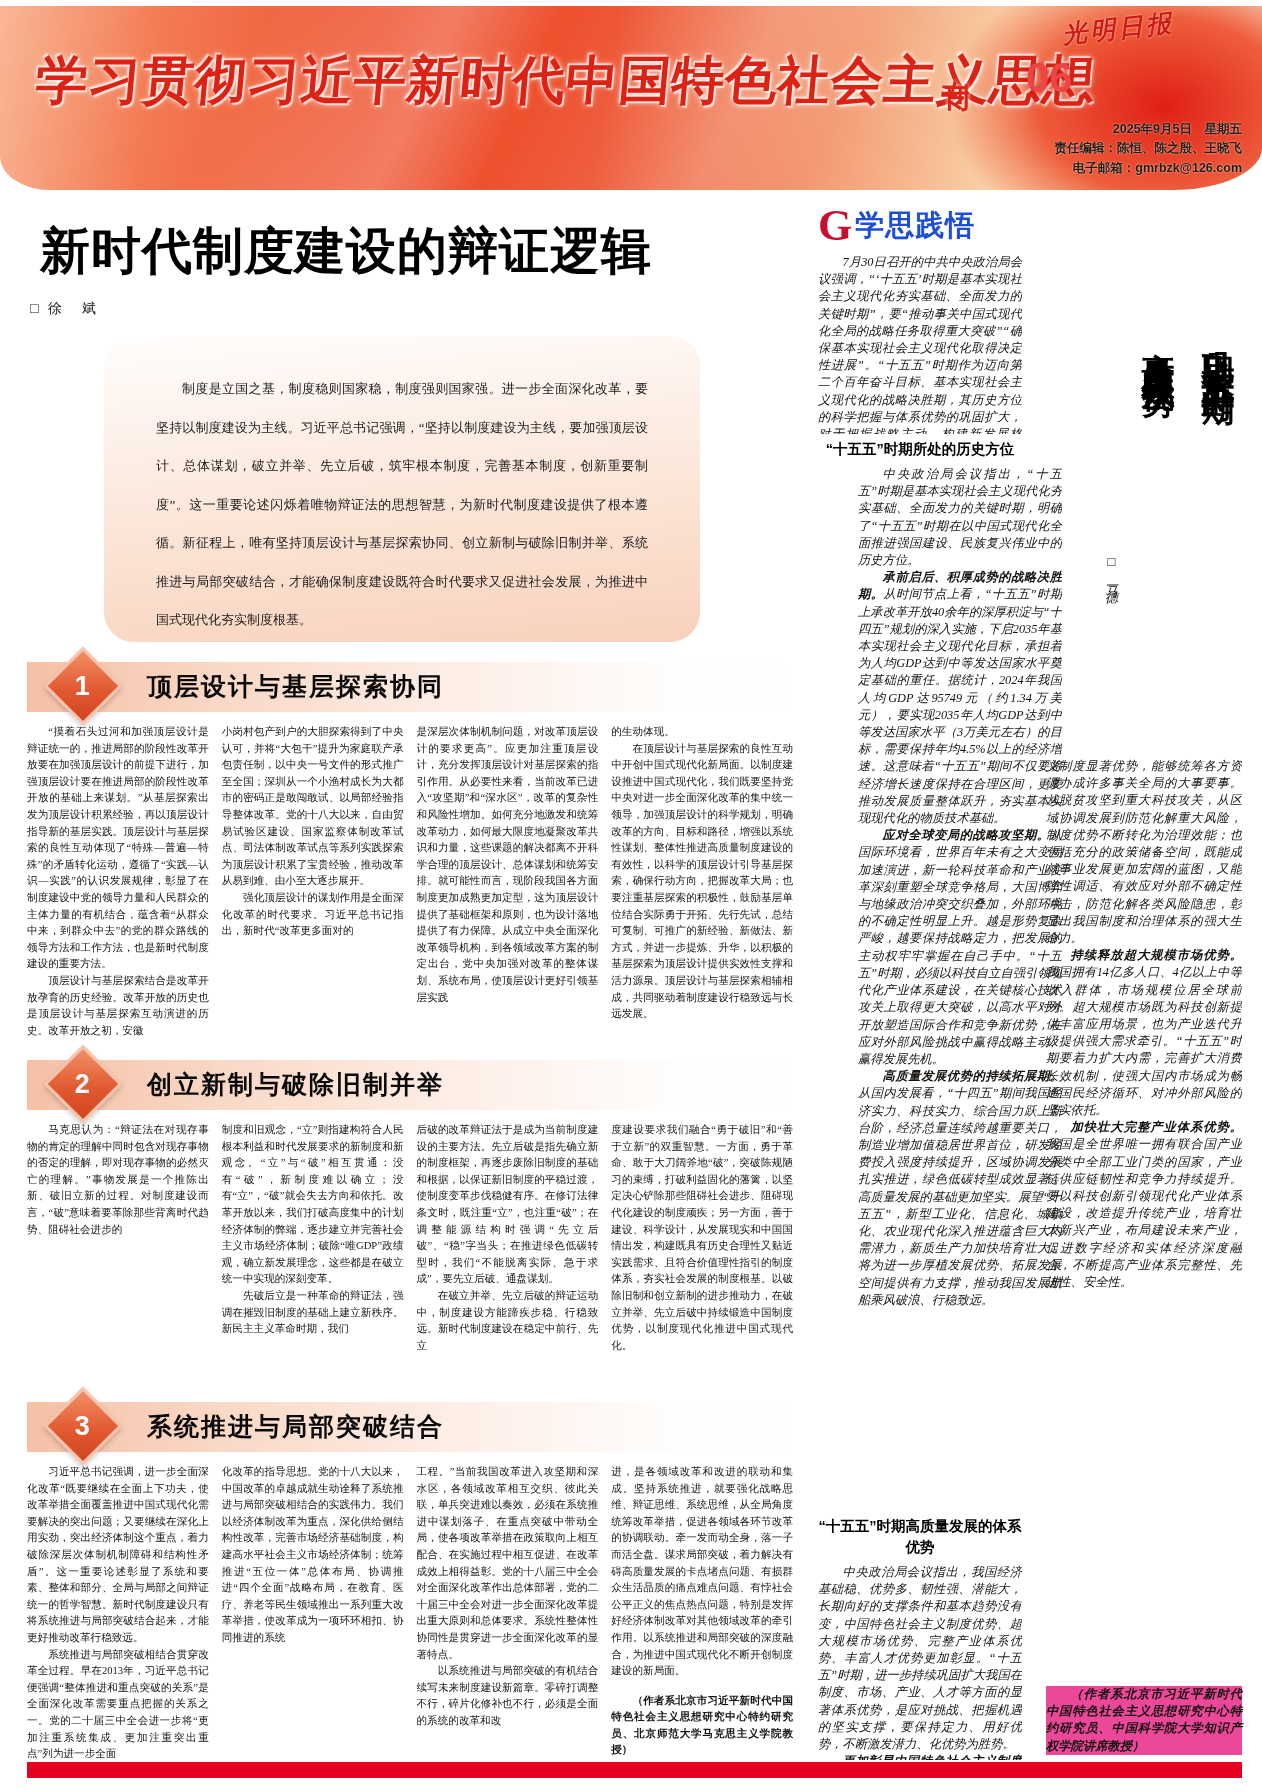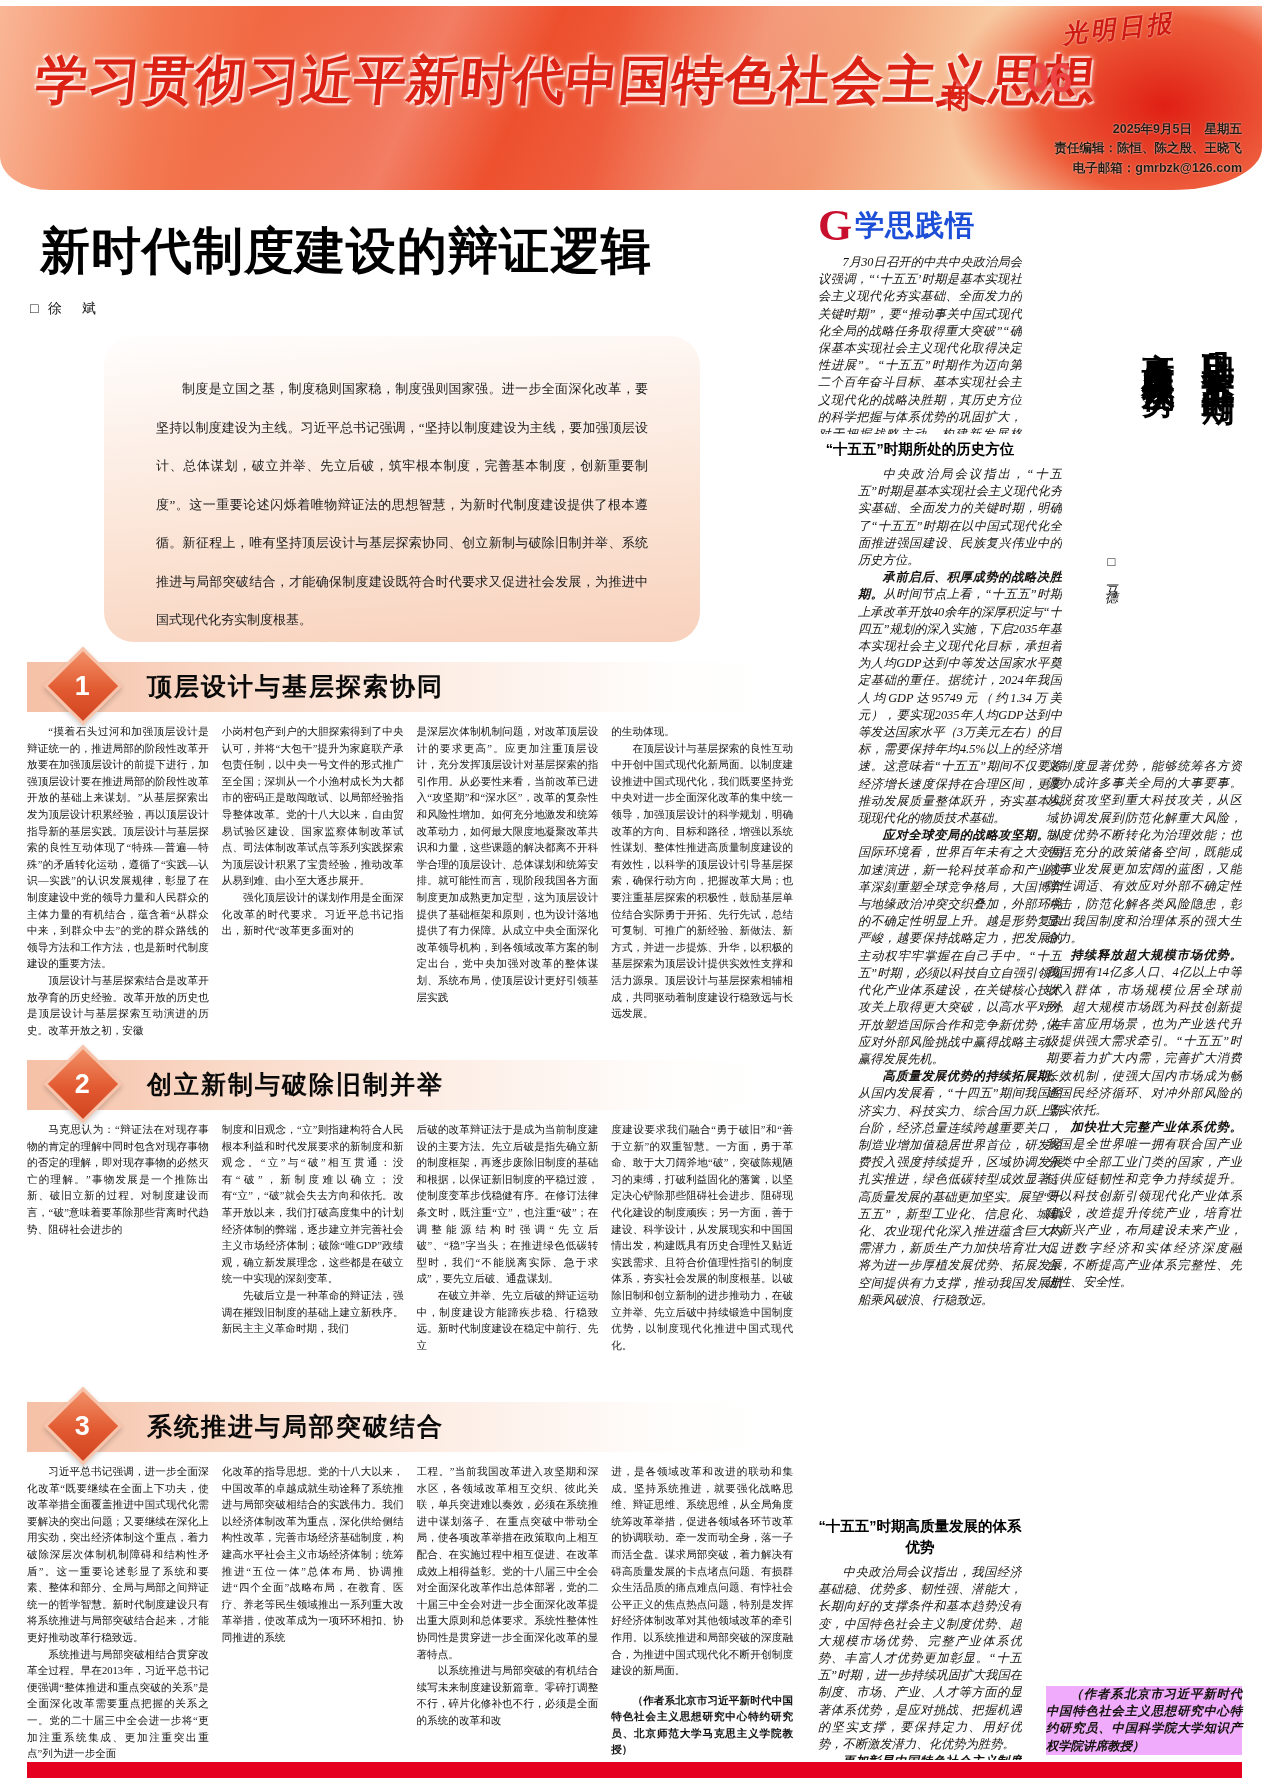--- a/index.html
+++ b/index.html
@@ -71,21 +71,21 @@
   .r-sub2{top:1516px;height:44px;font-size:14.5px;line-height:21px;}
   .r-body1{left:858px;top:466px;width:204px;height:1048px;}
   .r-tail{left:818px;top:1564px;width:204px;height:196px;}
 
   .v-head{position:absolute;left:1044px;top:326px;width:198px;height:420px;
     display:flex;flex-direction:row-reverse;justify-content:flex-start;gap:15px;padding-right:2px;box-sizing:border-box;}
   .v-line{writing-mode:vertical-rl;font-size:33px;font-weight:bold;letter-spacing:4px;color:#000;}
   .v-byline{writing-mode:vertical-rl;font-size:13px;color:#111;padding-top:228px;letter-spacing:2px;font-style:italic;}
 
   .r-body2{left:1046px;top:758px;width:196px;height:926px;}
-  .r-credit{position:absolute;left:1046px;top:1686px;width:196px;background:#f0abfc;
+  .r-credit{position:absolute;left:1046px;top:1686px;width:196px;background:#ec4899;
     font-size:12.3px;line-height:17.2px;font-style:italic;font-weight:bold;text-align:justify;color:#15120f;
     font-family:"Liberation Serif",serif;}
   .r-credit p{margin:0;text-indent:2em;}
 
   .bottom-bar{position:absolute;left:27px;top:1762px;width:1215px;height:16px;background:#e50020;}
 </style>
 </head>
 <body>
 
 <div class="page">

